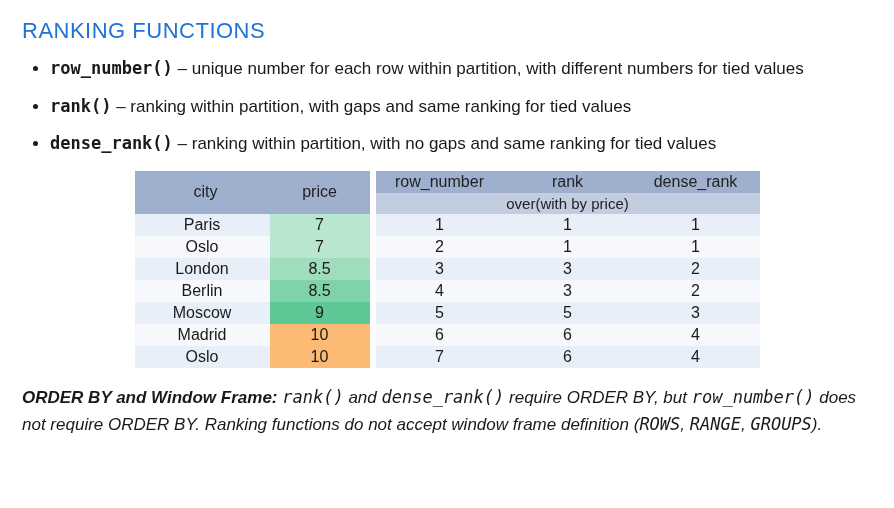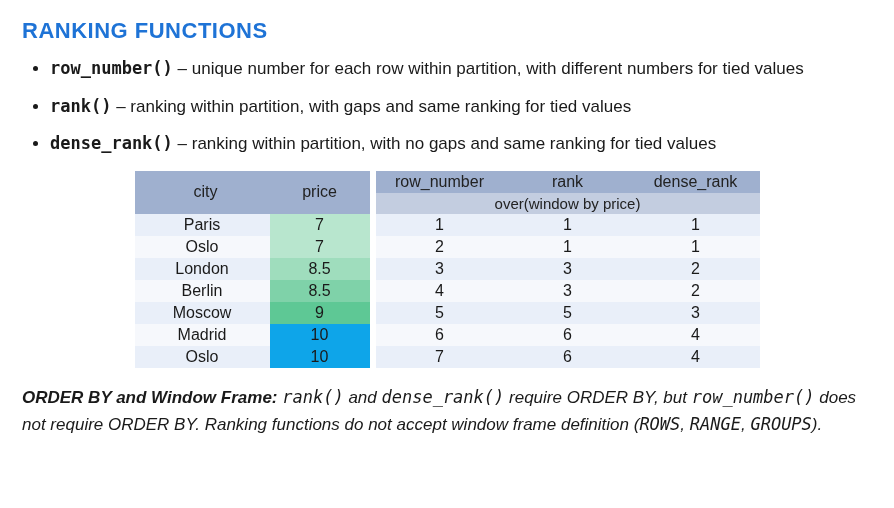--- a/index.html
+++ b/index.html
@@ -7,21 +7,21 @@
     padding: 18px 22px;
     font-family: "Segoe UI", "Helvetica Neue", Arial, sans-serif;
     font-size: 17px;
     color: #1a1a1a;
     width: 894px;
     box-sizing: border-box;
     background: #fff;
   }
   .heading {
     color: #1e73d6;
-    font-weight: 700;
+    font-weight: 400;
     letter-spacing: 0.5px;
     font-size: 22px;
     margin-bottom: 4px;
     text-transform: uppercase;
   }
   ul.fnlist {
     margin: 2px 0 14px 0;
     padding-left: 28px;
   }
   ul.fnlist li {
@@ -65,21 +65,21 @@
   .note {
     line-height: 1.55;
     margin-top: 4px;
     font-style: italic;
   }
   
   .p1 { background:#b8e6ce; }
   .p2 { background:#9fddbd; }
   .p3 { background:#7fd2a9; }
   .p4 { background:#5ec895; }
-  .p5 { background:#0ea5e9; }
+  .p5 { background:#fdba74; }
 </style>
 </head>
 <body>
 
 <div class="heading">RANKING FUNCTIONS</div>
 
 <ul class="fnlist">
   <li>
     <span class="code bold">row_number()</span><span> – unique number for each row within partition, with different numbers for tied values</span>
   </li>
@@ -96,21 +96,21 @@
   <tbody>
         <tr>
     <th rowspan="2" class="col-city">city</th>
     <th rowspan="2" class="col-price">price</th>
     <th rowspan="2" class="spacer-col"></th>
     <th class="col-rn">row_number</th>
     <th class="col-rank">rank</th>
     <th class="col-dr">dense_rank</th>
   </tr>
   <tr>
-    <th colspan="3" class="thsub">over(window by price)</th>
+    <th colspan="3" class="thsub">over(with by price)</th>
   </tr>
   </tbody>
       <tbody id="tbody">
         <tr class="zebra-even">
           <td class="val">Paris</td>
           <td class="p1">7</td>
           <td class="spacer-col"></td>
           <td class="val">1</td>
           <td class="val">1</td>
           <td class="val">1</td>

